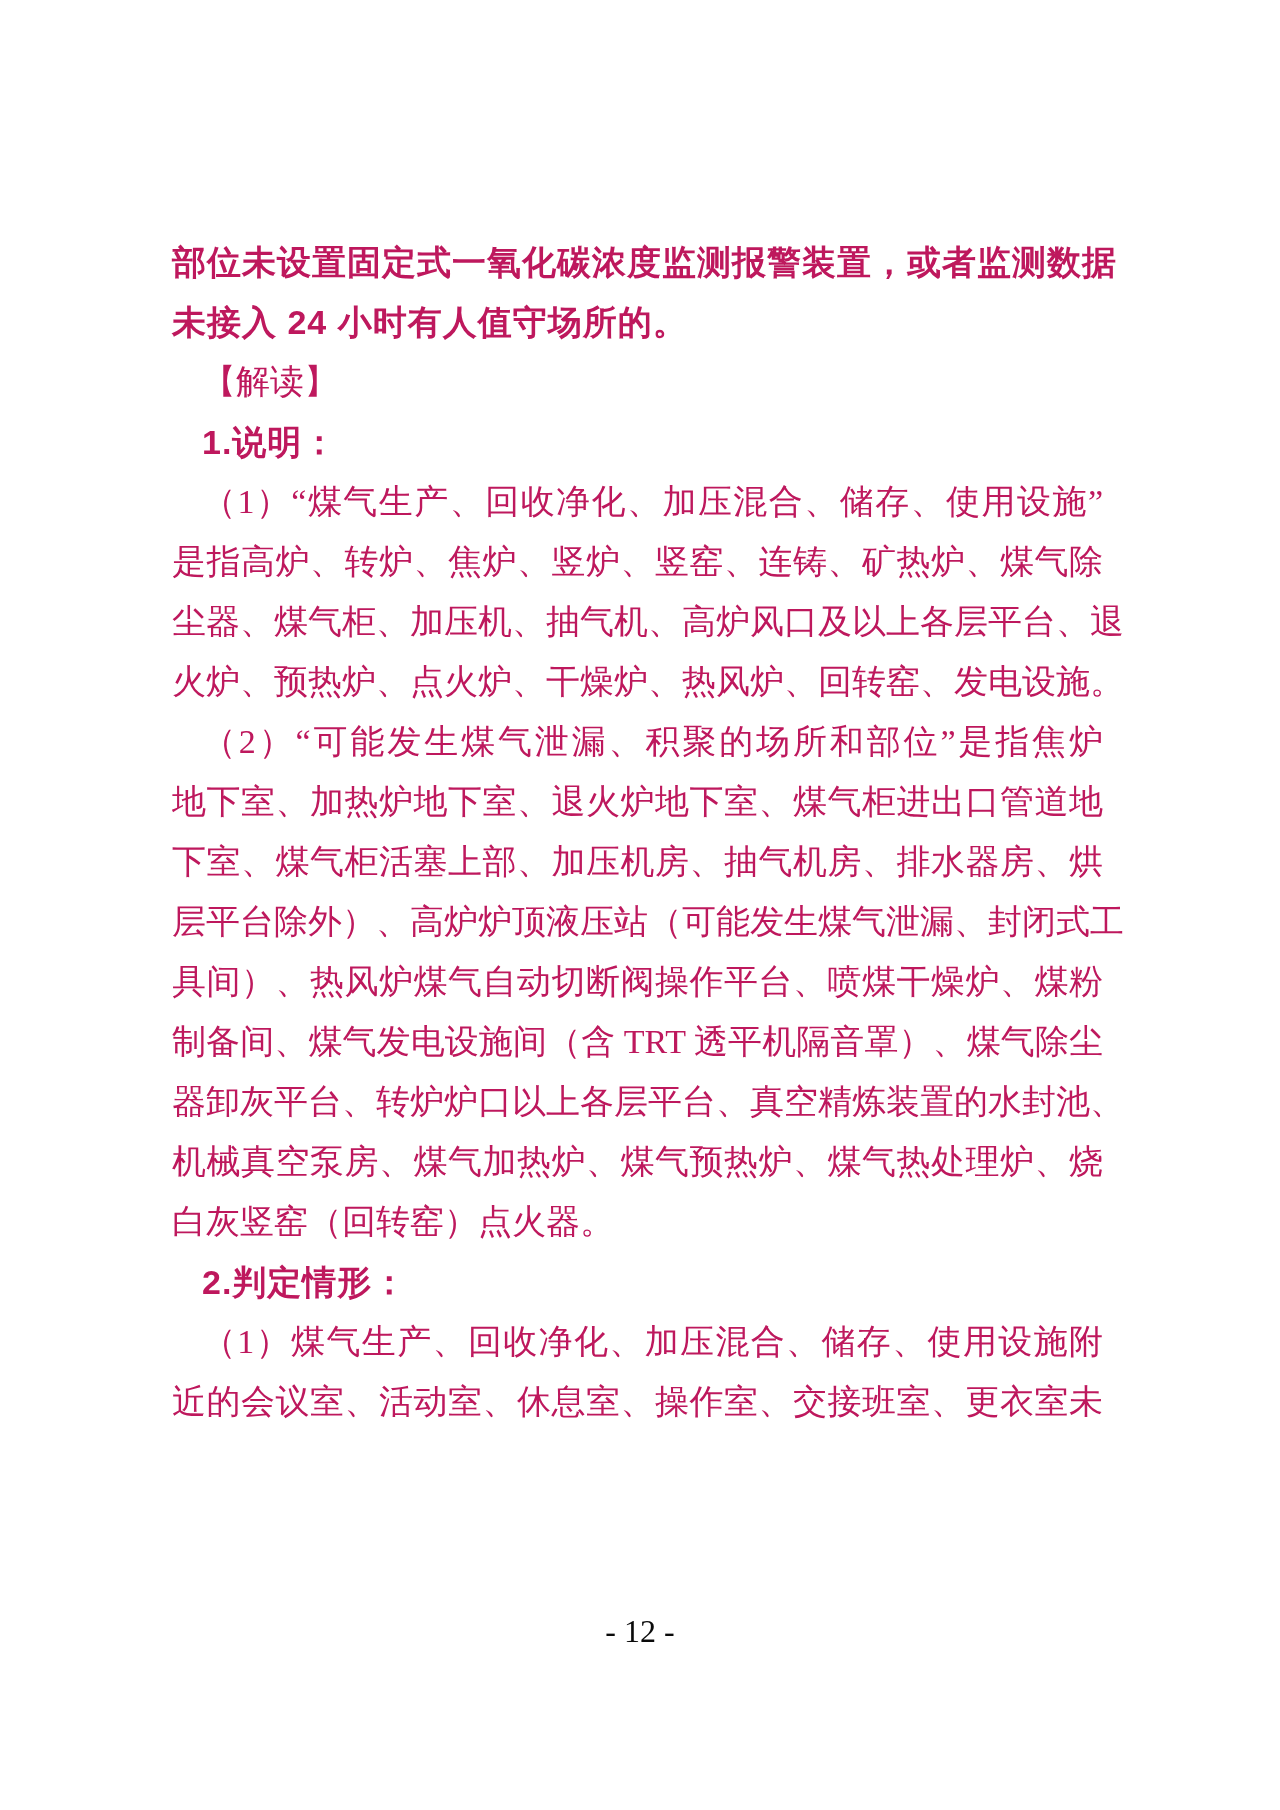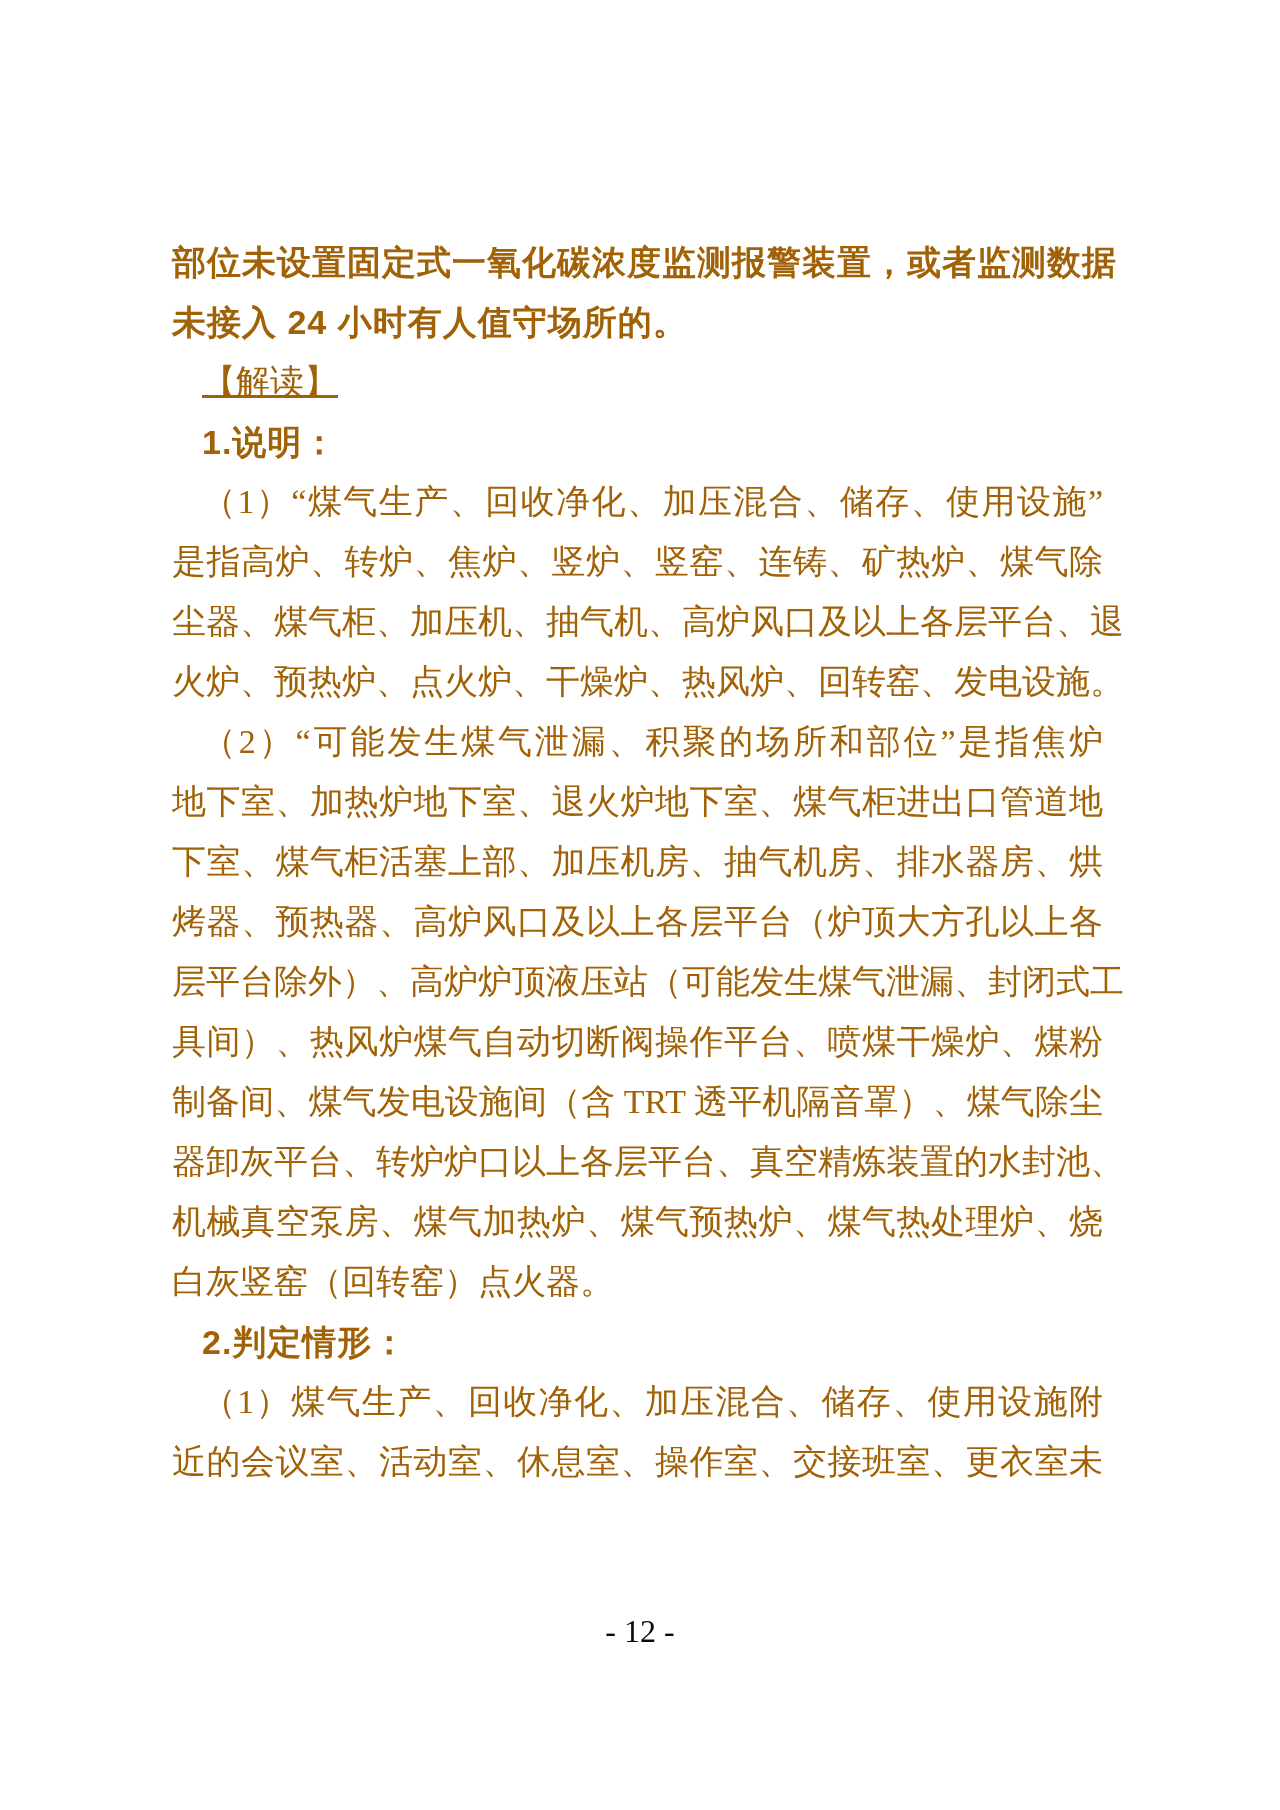--- a/index.html
+++ b/index.html
@@ -19,21 +19,21 @@
   .content {
     position: absolute;
     left: 172px;
     top: 232px;
     width: 931px;
   }
   .line {
     height: 60px;
     line-height: 60px;
     font-size: 34px;
-    color: #a16207;
+    color: #be185d;
     text-align: justify;
     text-align-last: justify;
     white-space: nowrap;
     overflow: visible;
   }
   .line.last-left,
   .line.single {
     text-align: center;
     text-align-last: left;
   }
@@ -63,36 +63,35 @@
 <body>
 
 <div class="page">
   <div class="content">
 
     <div class="bold-text">
         <div class="line">部位未设置固定式一氧化碳浓度监测报警装置，或者监测数据</div>
         <div class="line last-left">未接入 24 小时有人值守场所的。</div>
       </div>
 
-    <div class="line single" style="padding-left: 30px; text-decoration: underline;">【解读】</div>
+    <div class="line single" style="padding-left: 30px;">【解读】</div>
 
     <div class="line single heading" style="padding-left: 30px;">1.说明：</div>
 
     <div class="para">
         <div class="line indent">（1）“煤气生产、回收净化、加压混合、储存、使用设施”</div>
         <div class="line">是指高炉、转炉、焦炉、竖炉、竖窑、连铸、矿热炉、煤气除</div>
         <div class="line">尘器、煤气柜、加压机、抽气机、高炉风口及以上各层平台、退</div>
         <div class="line last-left">火炉、预热炉、点火炉、干燥炉、热风炉、回转窑、发电设施。</div>
       </div>
 
     <div class="para">
         <div class="line indent">（2）“可能发生煤气泄漏、积聚的场所和部位”是指焦炉</div>
         <div class="line">地下室、加热炉地下室、退火炉地下室、煤气柜进出口管道地</div>
         <div class="line">下室、煤气柜活塞上部、加压机房、抽气机房、排水器房、烘</div>
-        <div class="line">烤器、预热器、高炉风口及以上各层平台（炉顶大方孔以上各</div>
         <div class="line">层平台除外）、高炉炉顶液压站（可能发生煤气泄漏、封闭式工</div>
         <div class="line">具间）、热风炉煤气自动切断阀操作平台、喷煤干燥炉、煤粉</div>
         <div class="line">制备间、煤气发电设施间（含 TRT 透平机隔音罩）、煤气除尘</div>
         <div class="line">器卸灰平台、转炉炉口以上各层平台、真空精炼装置的水封池、</div>
         <div class="line">机械真空泵房、煤气加热炉、煤气预热炉、煤气热处理炉、烧</div>
         <div class="line last-left">白灰竖窑（回转窑）点火器。</div>
       </div>
 
     <div class="line single heading" style="padding-left: 30px;">2.判定情形：</div>
 

